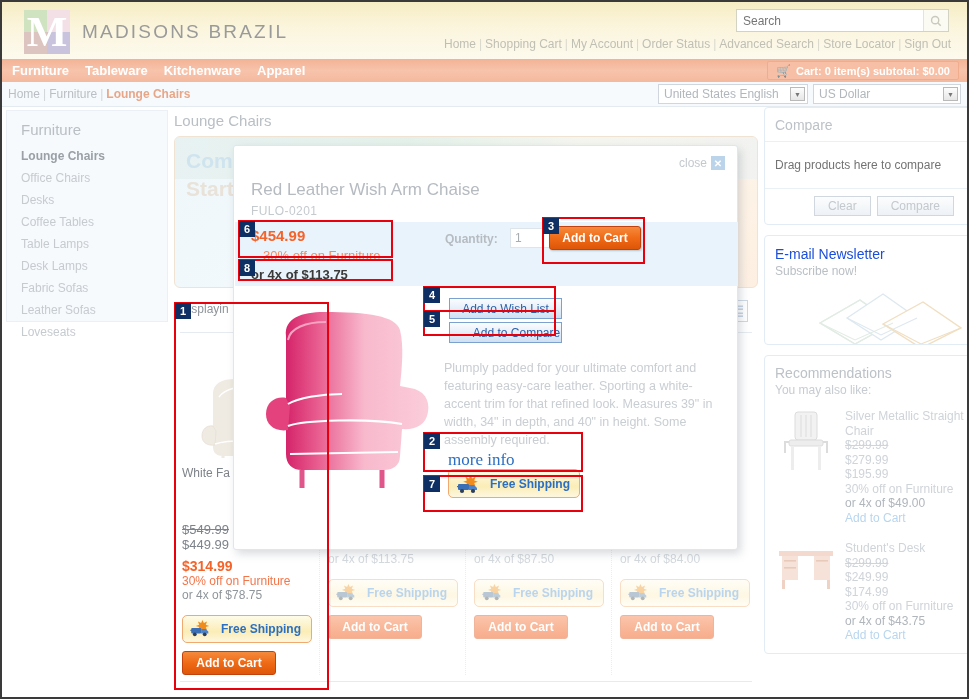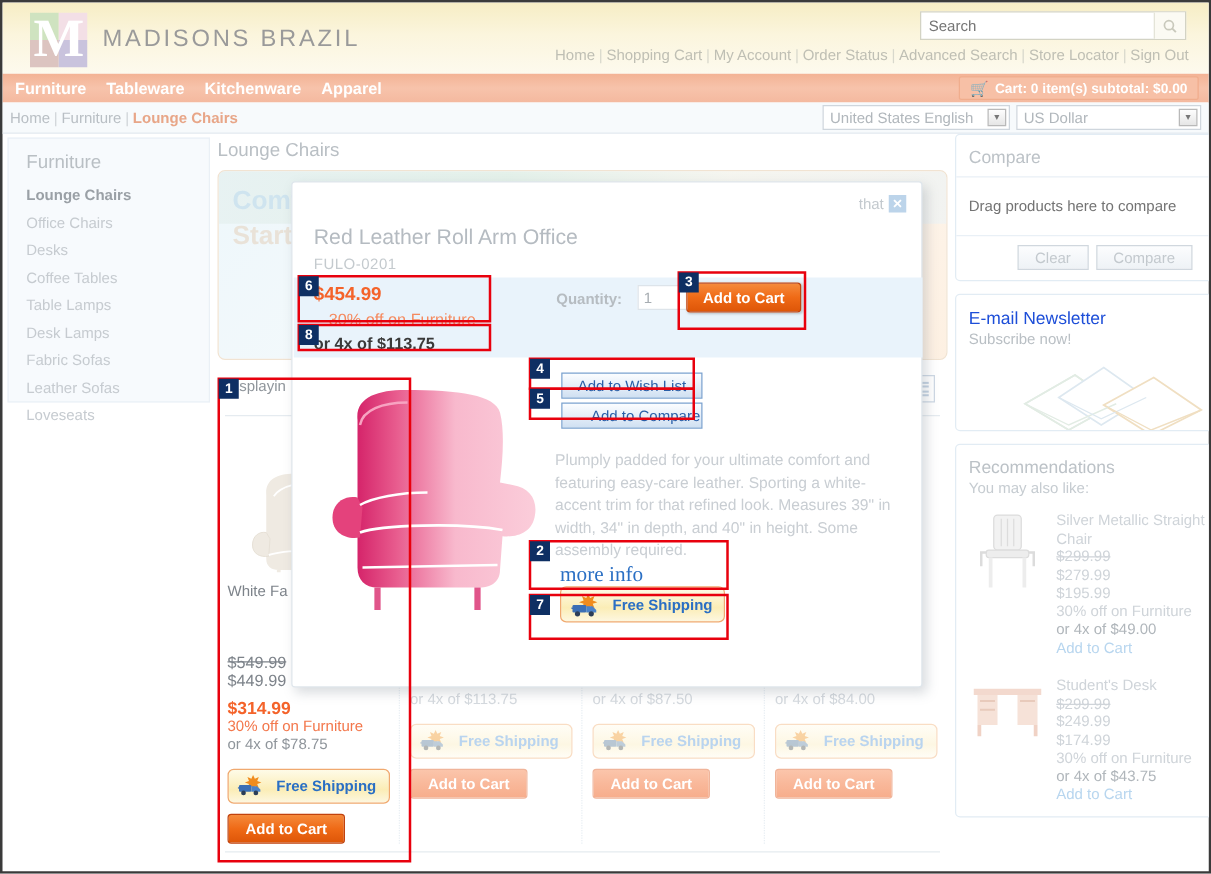--- a/index.html
+++ b/index.html
@@ -547,24 +547,24 @@
               <div class="rec-inst">or 4x of $43.75</div>
               <div class="rec-atc">Add to Cart</div>
             </div>
           </div>
         </div>
     </div>
   </div>
 
   <div class="modal-shadow">
     <div class="modal-close">
-      <span>that</span>
+      <span>close</span>
       <span class="close-x">✕</span>
     </div>
-    <div class="modal-title">Red Leather Roll Arm Office</div>
+    <div class="modal-title">Red Leather Wish Arm Chaise</div>
     <div class="modal-sku">FULO-0201</div>
 
     <div class="modal-band">
       <div class="mb-price">$454.99</div>
       <div class="mb-disc">30% off on Furniture</div>
       <div class="mb-inst">or 4x of $113.75</div>
       <div class="mb-qty-l">Quantity:</div>
       <div class="mb-qty-i">1</div>
       <div class="mb-atc">Add to Cart</div>
     </div>

